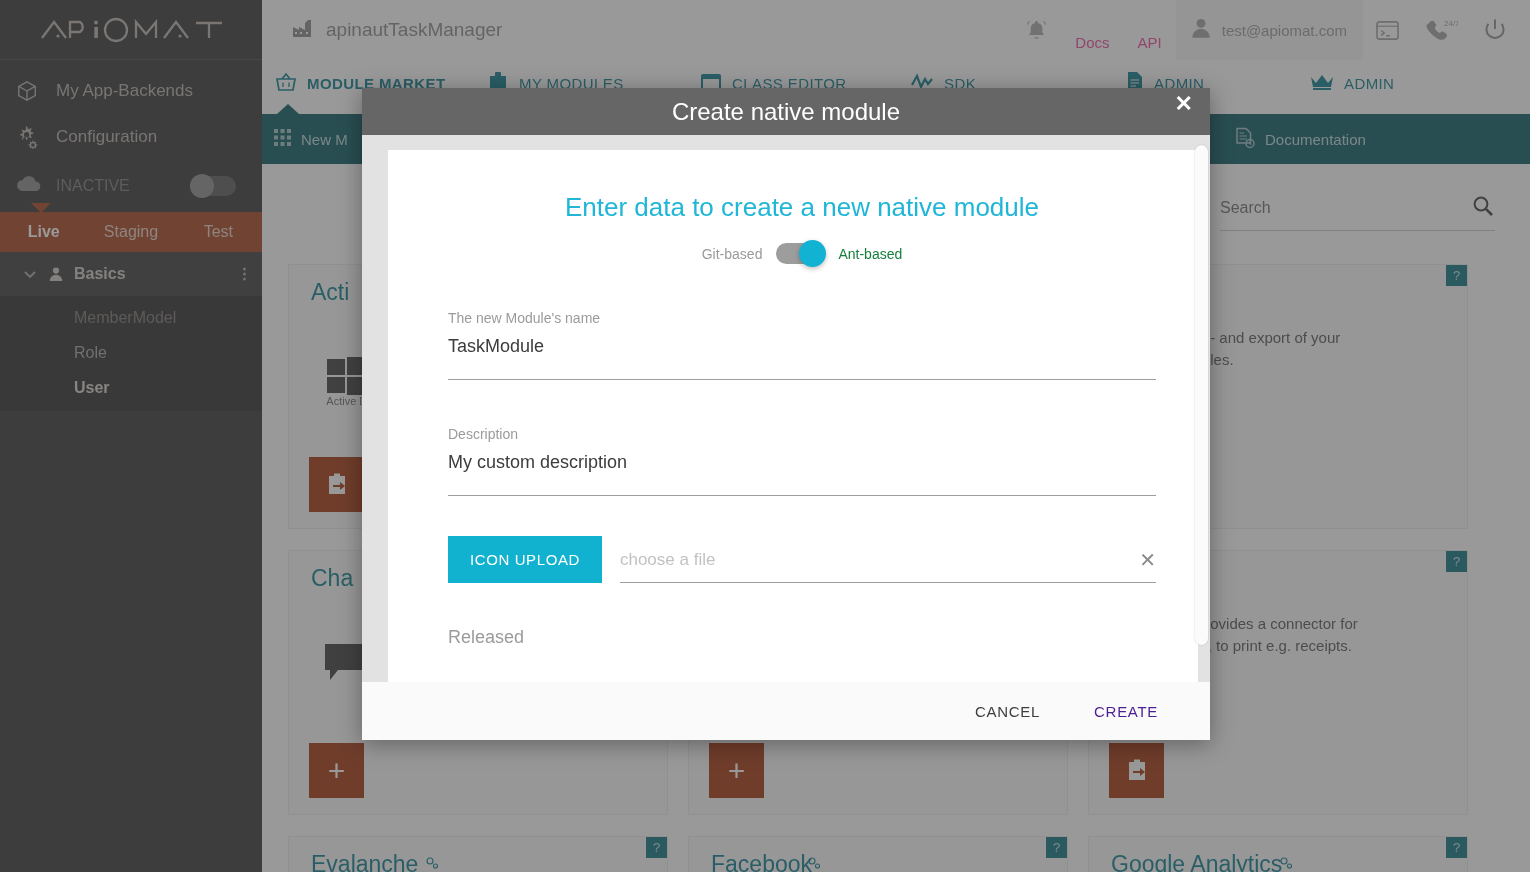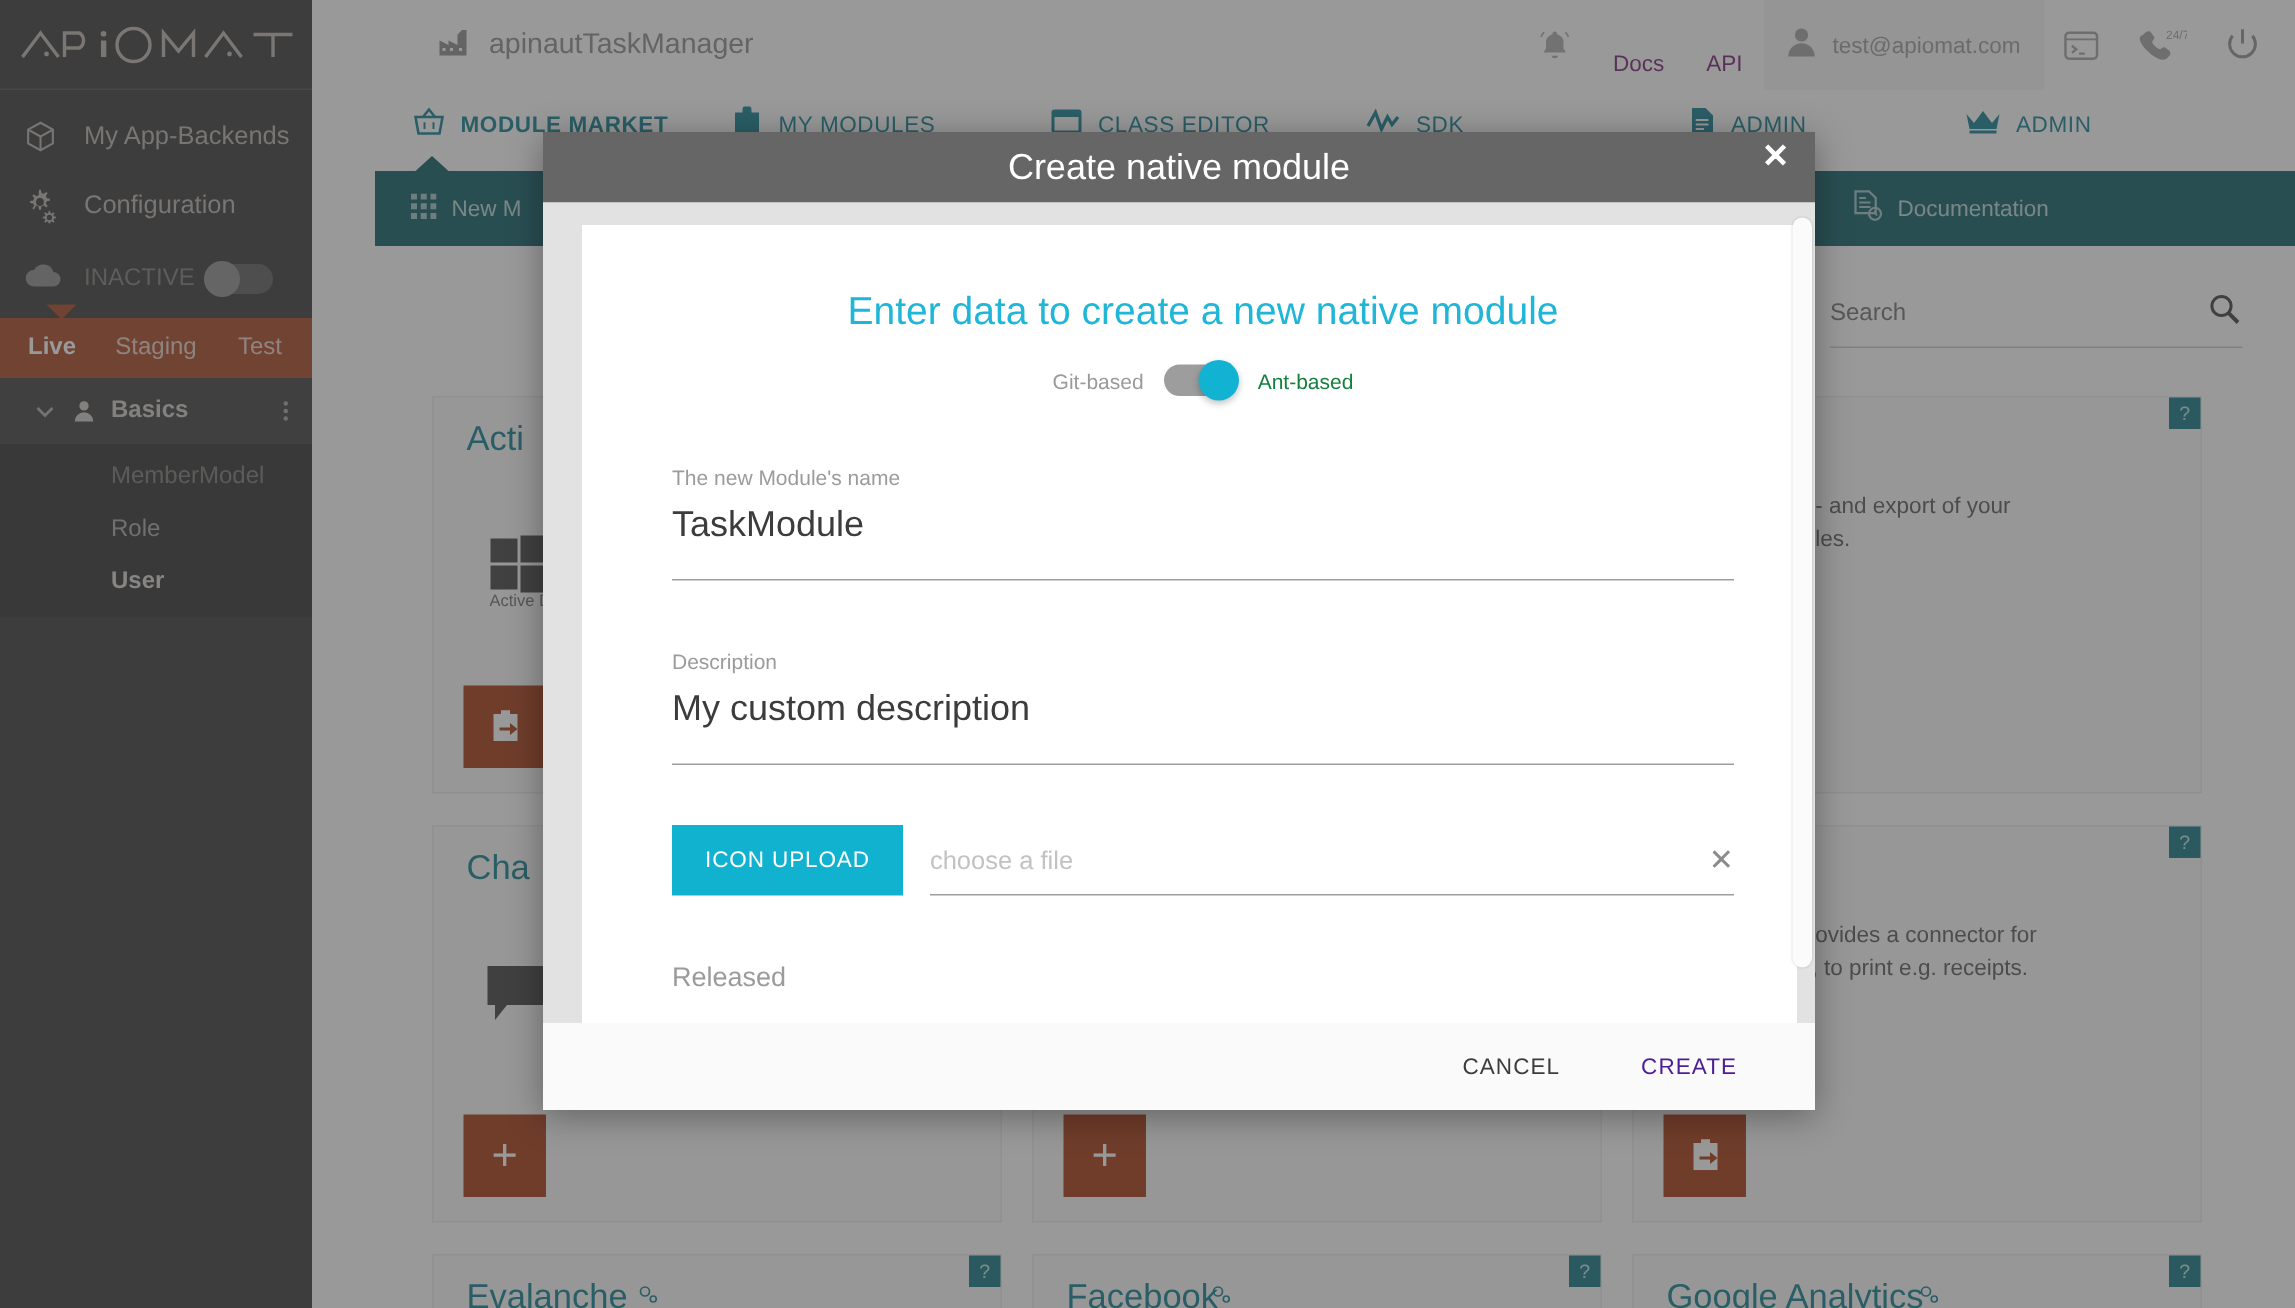--- a/index.html
+++ b/index.html
@@ -7,21 +7,21 @@
     width: 1530px; height: 872px;
     overflow: hidden;
     font-family: "Liberation Sans", sans-serif;
     background: #ffffff;
   }
   #root { position: relative; width: 1530px; height: 872px; }
 
   
   .sidebar {
     position: absolute; left: 0; top: 0;
-    width: 208px; height: 872px;
+    width: 262px; height: 872px;
     background: #333333;
     z-index: 5;
   }
   .logo-area {
     height: 60px; border-bottom: 1px solid #4a4a4a;
     display: flex; align-items: center; justify-content: center;
   }
   .logo-svg { width: 190px; height: 32px; display:block; }
 
   .sb-item {
@@ -86,21 +86,21 @@
   
   .topbar {
     position: absolute; left: 250px; top: 0;
     width: 1280px; height: 60px; background: #ffffff;
     display:flex; align-items:center;
     z-index: 3;
   }
   .app-title { display:flex; align-items:center; gap: 12px; padding-left: 42px; }
   .app-title .t { font-size: 19px; color: #8a8a8a; }
   .topbar-right { margin-left:auto; display:flex; align-items:center; height:60px; }
-  .tb-link { color: #701a75; font-size: 15px; padding: 0 14px; margin-top: 24px; }
+  .tb-link { color: #ec4899; font-size: 15px; padding: 0 14px; margin-top: 24px; }
   .tb-icon { padding: 0 12px; display:flex; align-items:center; }
   .user-chip {
     display:flex; align-items:center; gap:10px;
     background:#f5f5f5; height:60px; padding: 0 16px 0 14px;
   }
   .user-chip .email { font-size: 15px; color: #9a9a9a; }
 
   
   .mainnav {
     position: absolute; left: 250px; top: 60px;
@@ -224,21 +224,21 @@
     width:48px; height:21px; border-radius:11px; background:#9d9d9d; position:relative;
   }
   .sw .kn {
     position:absolute; right:-2px; top:-3px; width:27px;height:27px;border-radius:50%;
     background:#12b3d2; box-shadow: 0 2px 5px rgba(0,0,0,.25);
   }
 
   .field { margin-top: 46px; }
   .field .flabel { font-size:14px; color:#9b9b9b; }
   .field .fvalue {
-    font-size:24px; color:#3c3c3c; padding-top:10px; padding-bottom:22px;
+    font-size:18px; color:#3c3c3c; padding-top:10px; padding-bottom:22px;
     border-bottom:1px solid #9d9d9d;
   }
 
   .upload-row { display:flex; align-items:flex-end; margin-top: 40px; }
   .upload-btn {
     background:#11b2cf; color:#fff; font-size:15px; letter-spacing:.6px;
     padding: 15px 22px; cursor:pointer;
   }
   .upload-file {
     flex:1; margin-left: 18px; display:flex; align-items:center;

